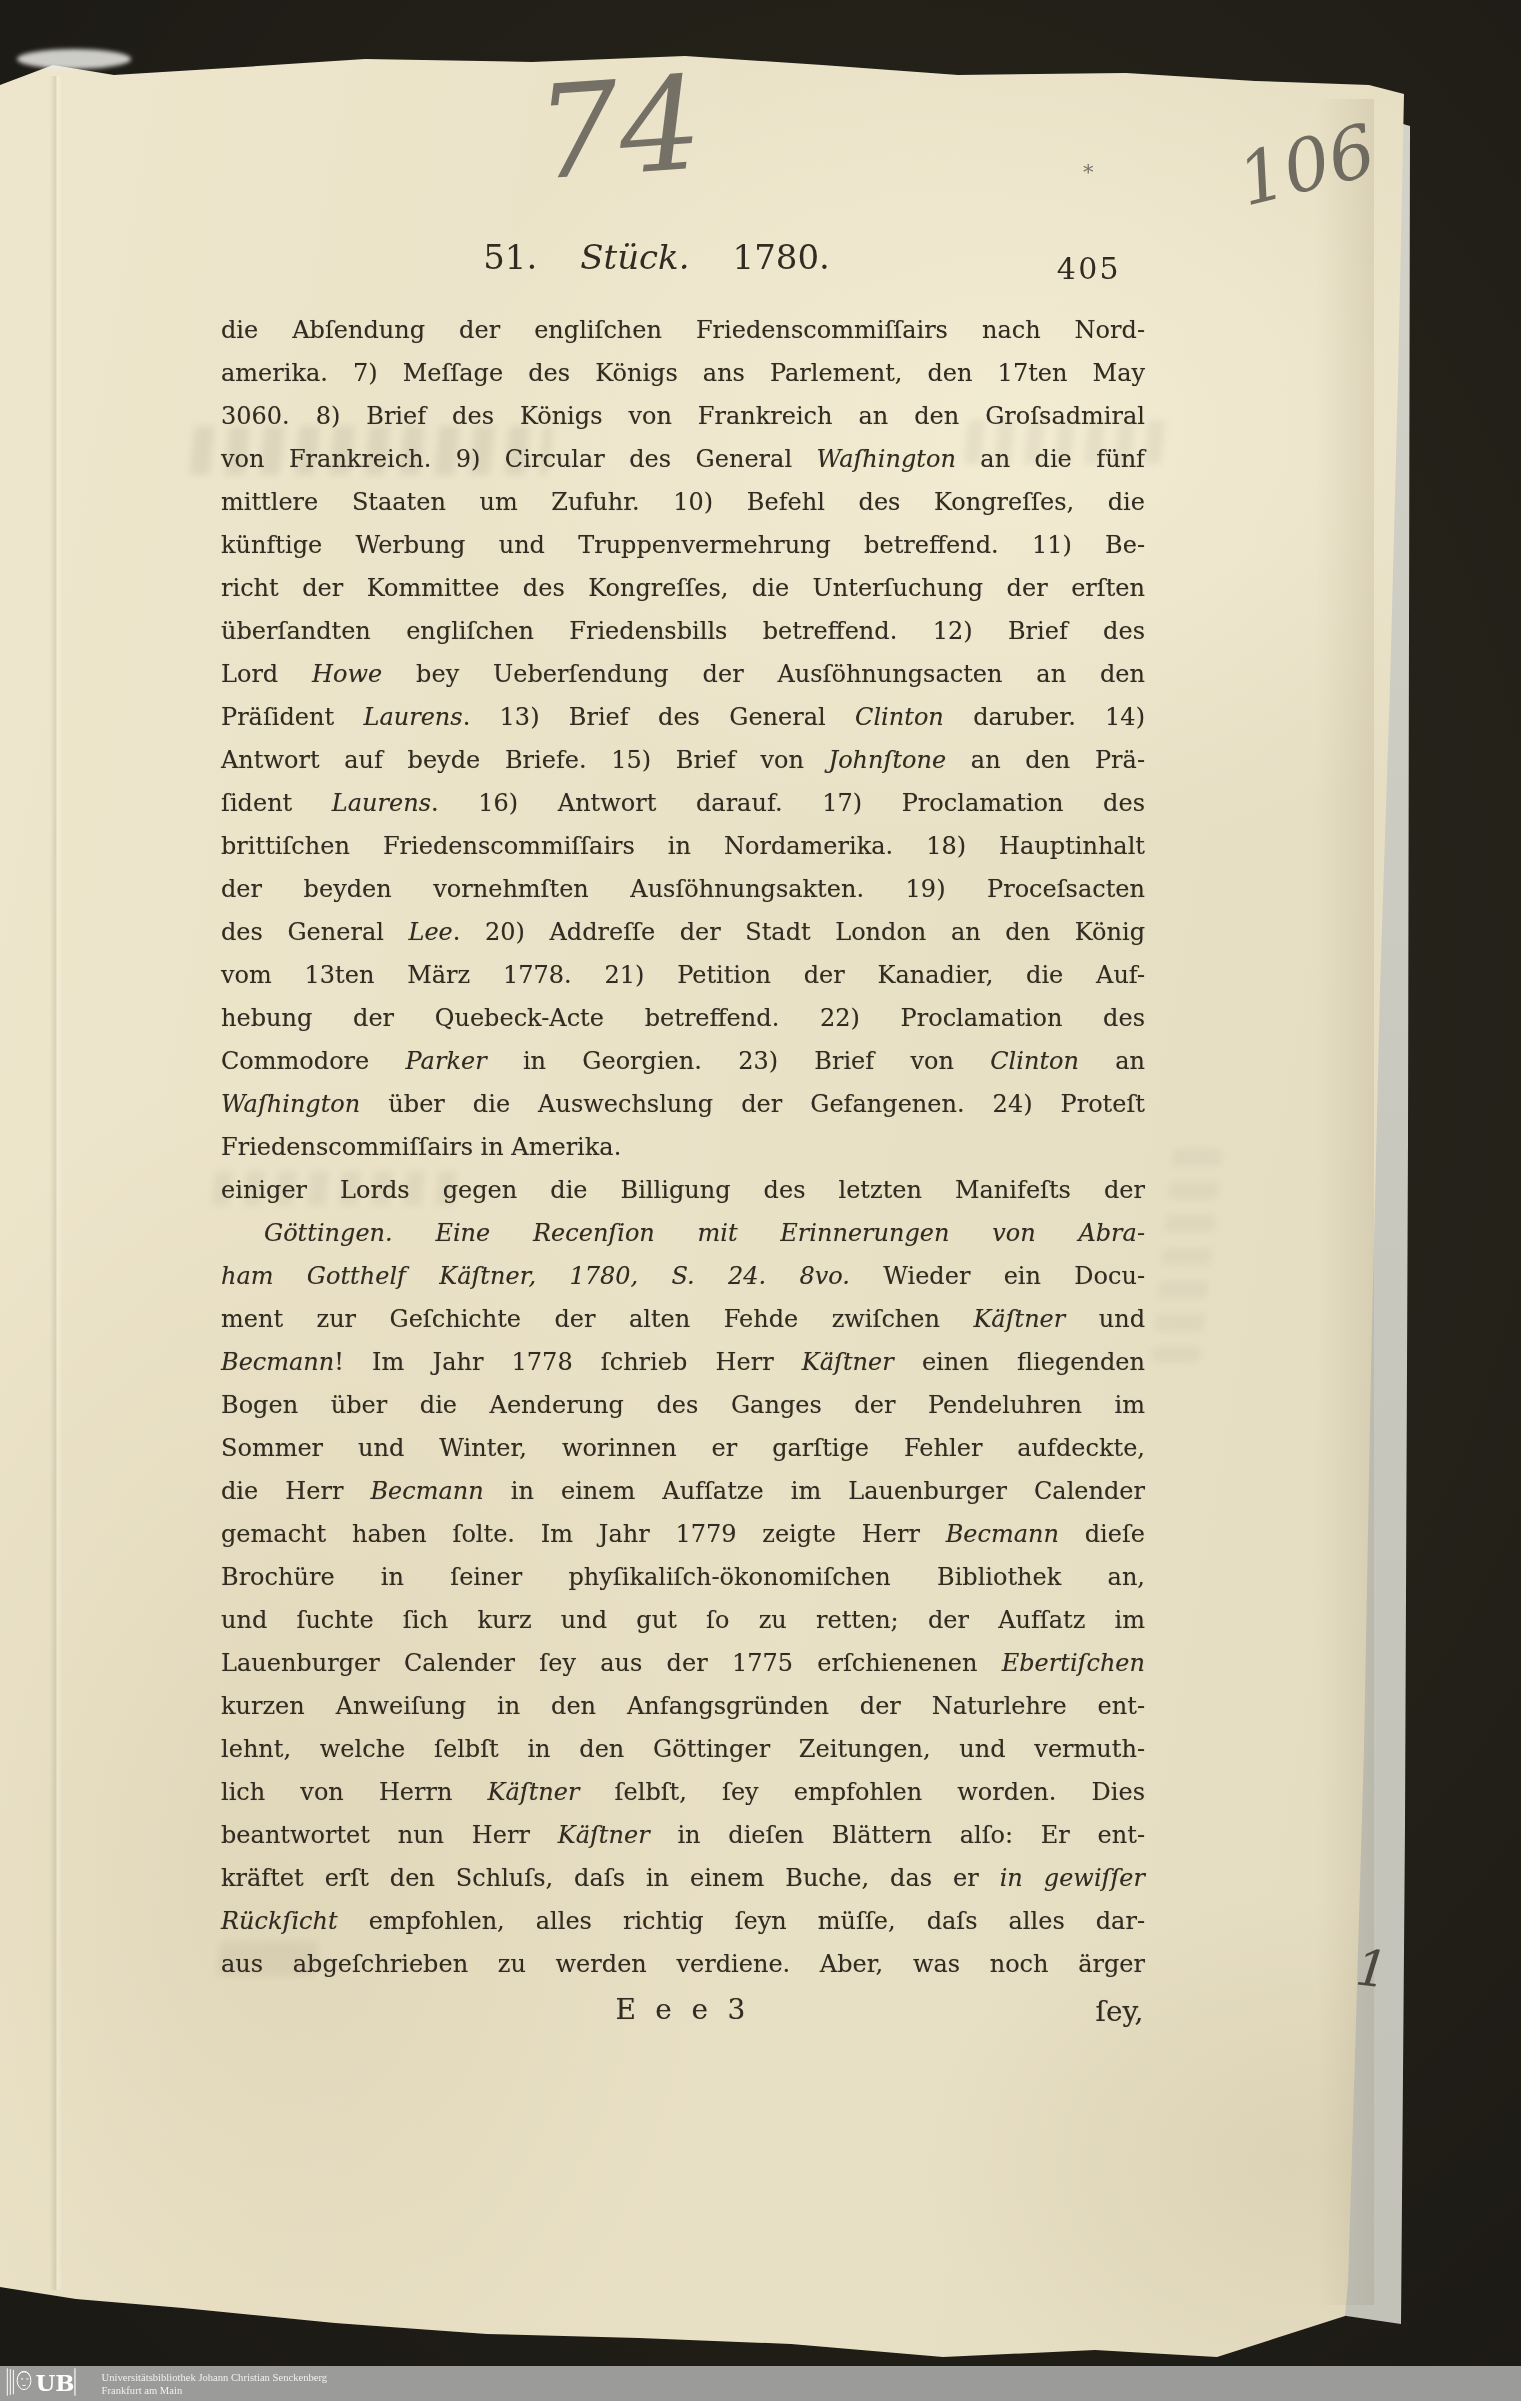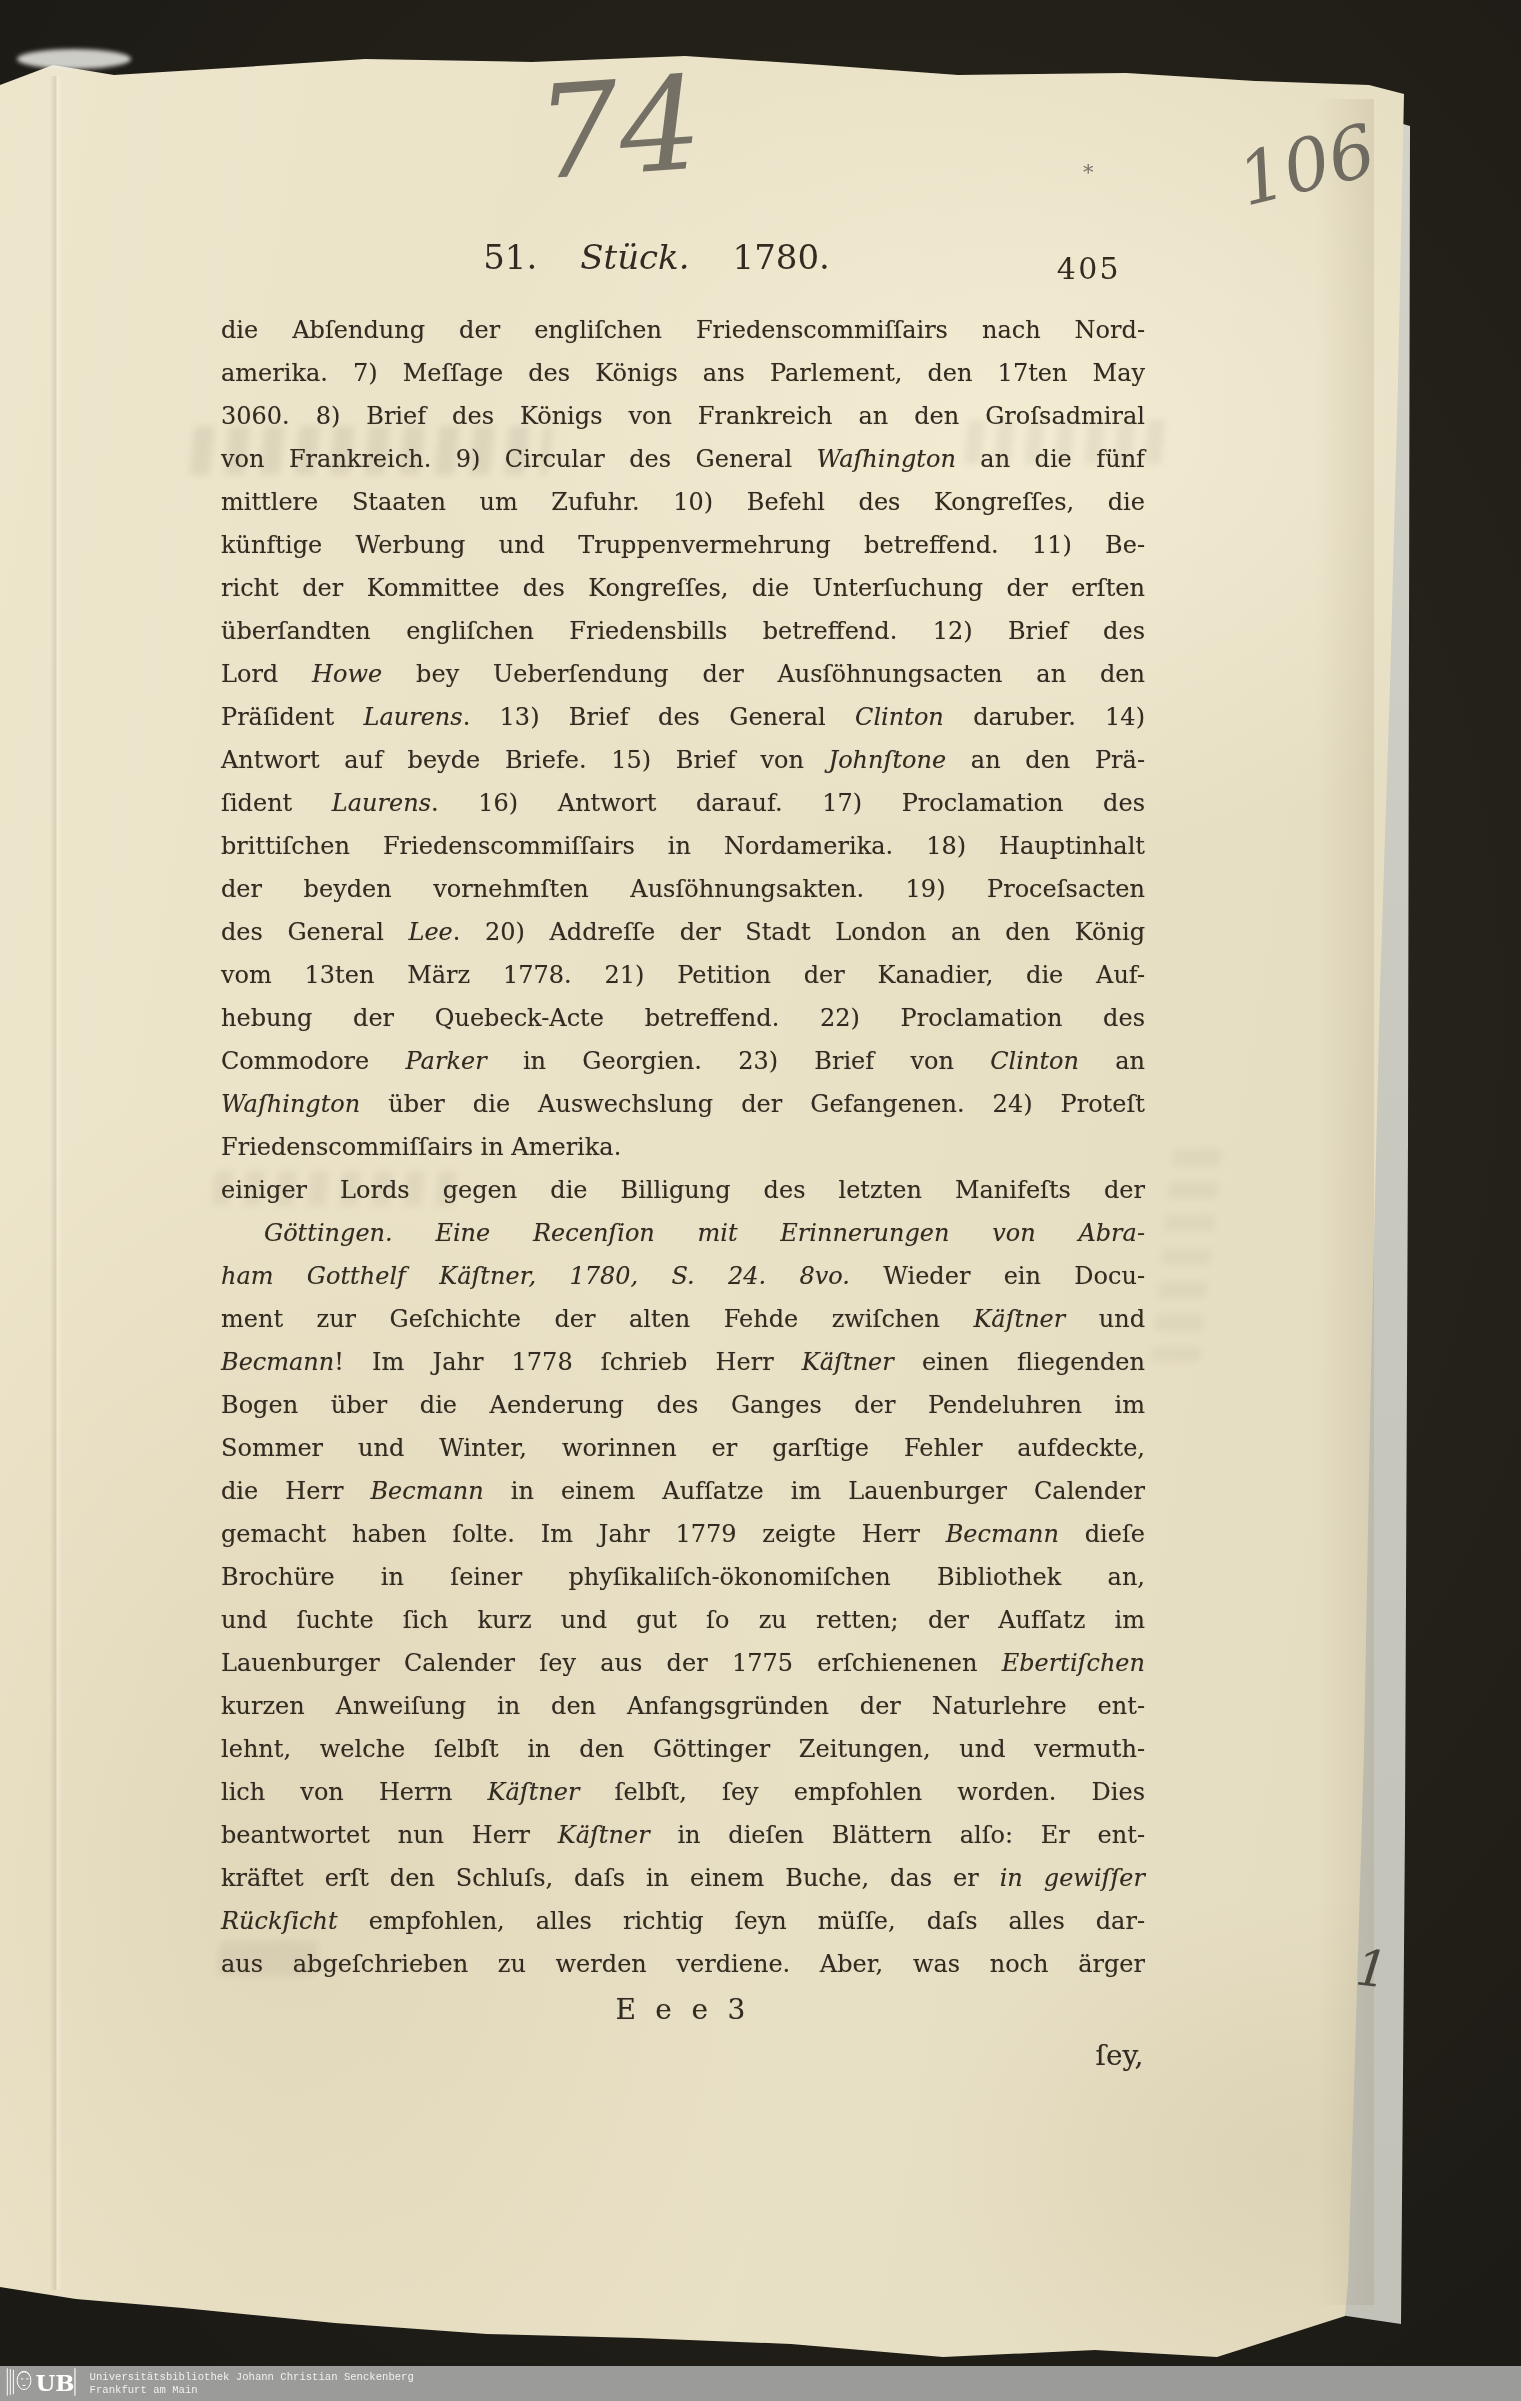--- a/index.html
+++ b/index.html
@@ -42,32 +42,32 @@
   .pagenum{position:absolute;right:24px;top:14px;font-size:30px;letter-spacing:2.3px;}
   .it{font-style:italic;}
   .body-text{position:absolute;left:221px;top:309px;width:924px;font-size:24px;line-height:43px;
     color:#322b21;text-align:justify;text-shadow:0 0 0.8px rgba(50,42,28,.35);}
   .tline{text-align-last:justify;}
   .tline.short{text-align-last:left;}
   .tline.indent{text-indent:43px;}
   .sig-row{position:absolute;left:221px;top:1993px;width:924px;height:46px;font-size:28px;color:#322b21;
     text-shadow:0 0 0.8px rgba(50,42,28,.35);}
   .sig-center{position:absolute;left:0;right:0;text-align:center;letter-spacing:5.3px;}
-  .catchword{position:absolute;right:1.5px;top:1.5px;margin-top:44px;}
+  .catchword{position:absolute;right:1.5px;top:1.5px;}
   
   .pencil{position:absolute;font-style:italic;color:#5b5850;}
   .hw74{left:537px;top:53px;font-size:129px;transform:rotate(-4deg);opacity:.82;}
   .hw106{left:1238px;top:123px;font-size:72px;transform:rotate(-14deg);opacity:.85;}
   .hw1{left:1356px;top:1940px;font-size:50px;transform:rotate(6deg);color:#3e3c35;opacity:.9;}
   .hwmark{left:1083px;top:160px;font-size:21px;opacity:.8;}
   
   .ub-bar{position:absolute;left:0;right:0;top:2366px;height:35px;background:#9b9b99;
     display:flex;align-items:center;}
   .ub-logo{margin-left:4.6px;flex:0 0 auto;}
-  .ub-text{margin-left:12px;font-family:Liberation Mono, monospace;color:#f0f0ee;
+  .ub-text{margin-left:24px;font-family:Liberation Serif, serif;color:#f0f0ee;
     font-size:10.6px;line-height:13px;}
 </style>
 </head>
 <body>
 
 <div class="stage">
 
   <div class="edge-strip"></div>
 
   <div class="paper"></div>

